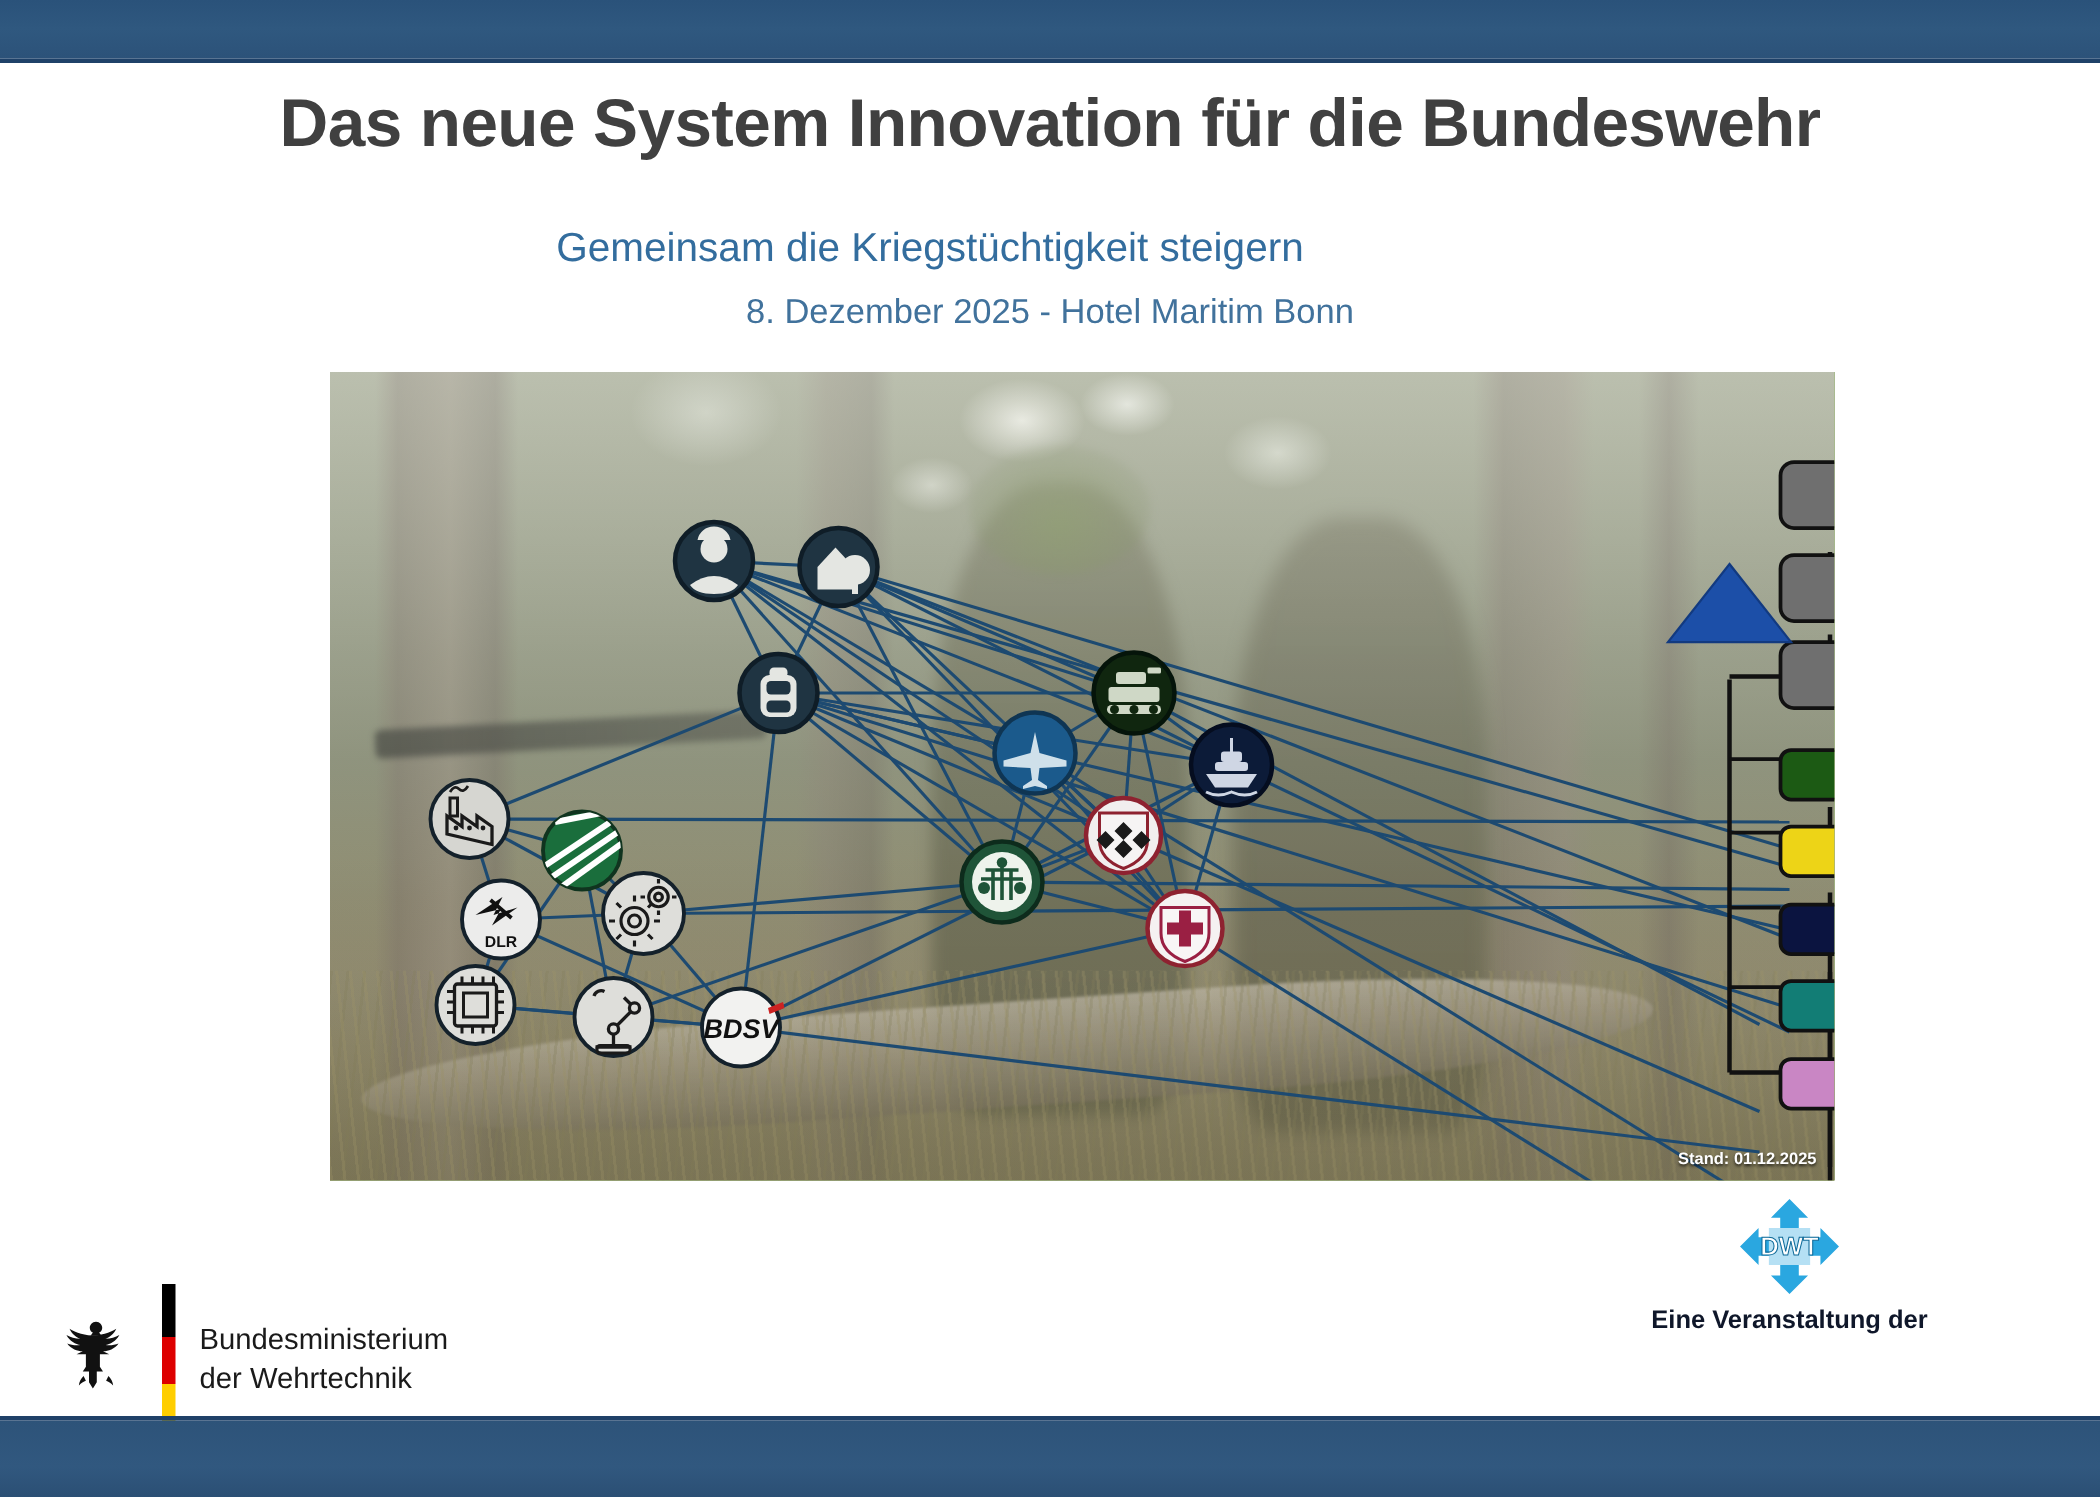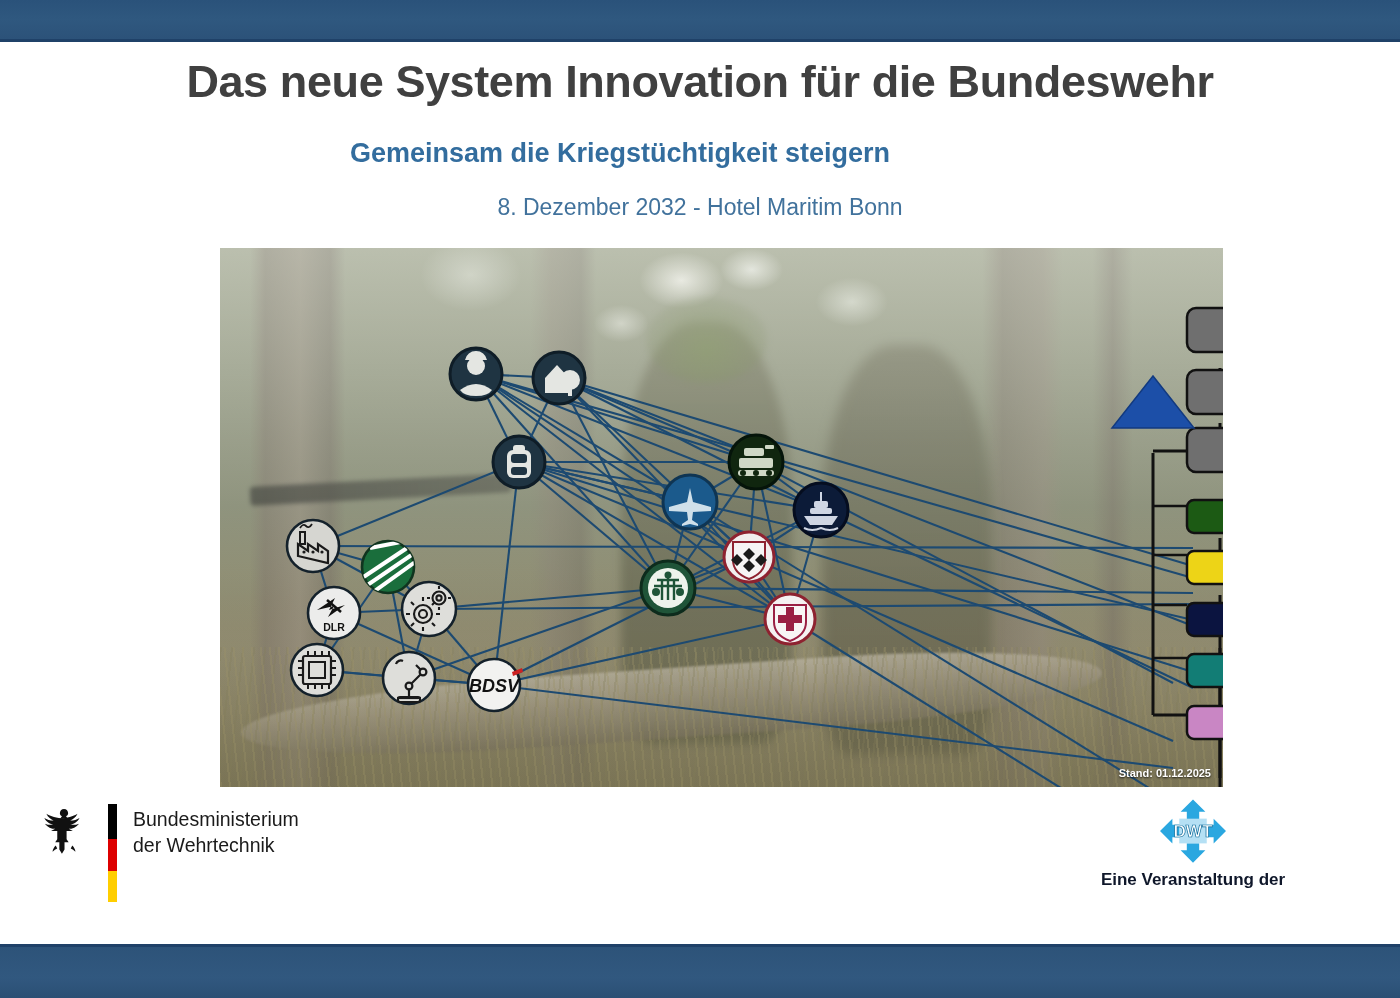--- a/index.html
+++ b/index.html
@@ -21,22 +21,22 @@
     background:linear-gradient(180deg,#2d5379 0%,#31587f 60%,#2b4f74 100%);
     border-top:3px solid #1f4168;
     box-sizing:border-box;
   }
   .title{
     position:absolute;left:0;top:58px;width:1400px;text-align:center;
     font-size:45px;font-weight:bold;color:#404040;letter-spacing:-0.4px;
     line-height:1.05;
   }
   .subtitle{
-    position:absolute;left:0;top:138px;width:1240px;text-align:center;
-    font-size:27px;font-weight:bold;color:#336d9e;
+    position:absolute;left:0;top:150px;width:1240px;text-align:center;
+    font-size:27px;font-weight:normal;color:#336d9e;
   }
   .dateline{
     position:absolute;left:0;top:194px;width:1400px;text-align:center;
     font-size:23px;font-weight:normal;color:#41729c;
   }
 
   
   .figure{
     position:absolute;left:220px;top:248px;width:1003px;height:539px;
     overflow:hidden;
@@ -110,22 +110,22 @@
   .stand{
     position:absolute;right:12px;bottom:8px;
     font-size:11px;color:#ffffff;font-weight:600;
     text-shadow:0 1px 2px rgba(0,0,0,.75);
     font-family:"Liberation Sans", sans-serif;
     margin-left:12px;
   }
 
   
   .bmvg{
-    position:absolute;left:38px;top:800px;width:300px;height:110px;
-    display:flex;align-items:flex-start;
+    position:absolute;left:38px;top:848px;width:300px;height:110px;
+    display:flex;align-items:center;
   }
   .eagle{width:52px;height:56px;margin-top:6px;flex:0 0 auto;}
   .flagbar{
     width:9px;height:98px;margin:4px 0 0 18px;flex:0 0 auto;
     background:linear-gradient(180deg,#000000 0 36%, #dd0000 36% 68%, #ffce00 68% 100%);
   }
   .bmvg-txt{
     margin-left:16px;margin-top:6px;
     font-size:19.5px;line-height:1.35;color:#1a1a1a;font-weight:400;
   }
@@ -139,21 +139,21 @@
     margin-top:4px;font-size:17px;line-height:1.45;color:#0f172a;font-weight:600;
   }
 </style>
 </head>
 <body>
 
 <div class="bar-top"></div>
 
 <div class="title">Das neue System Innovation für die Bundeswehr</div>
 <div class="subtitle">Gemeinsam die Kriegstüchtigkeit steigern</div>
-<div class="dateline">8. Dezember 2032 - Hotel Maritim Bonn</div>
+<div class="dateline">8. Dezember 2025 - Hotel Maritim Bonn</div>
 
 <div class="figure">
 
   <div class="photo"></div>
   <div class="rifle"></div>
   <div class="soldier-a"></div>
   <div class="helmet-foliage"></div>
   <div class="soldier-b"></div>
   <div class="log"></div>
   <div class="grass"></div>

